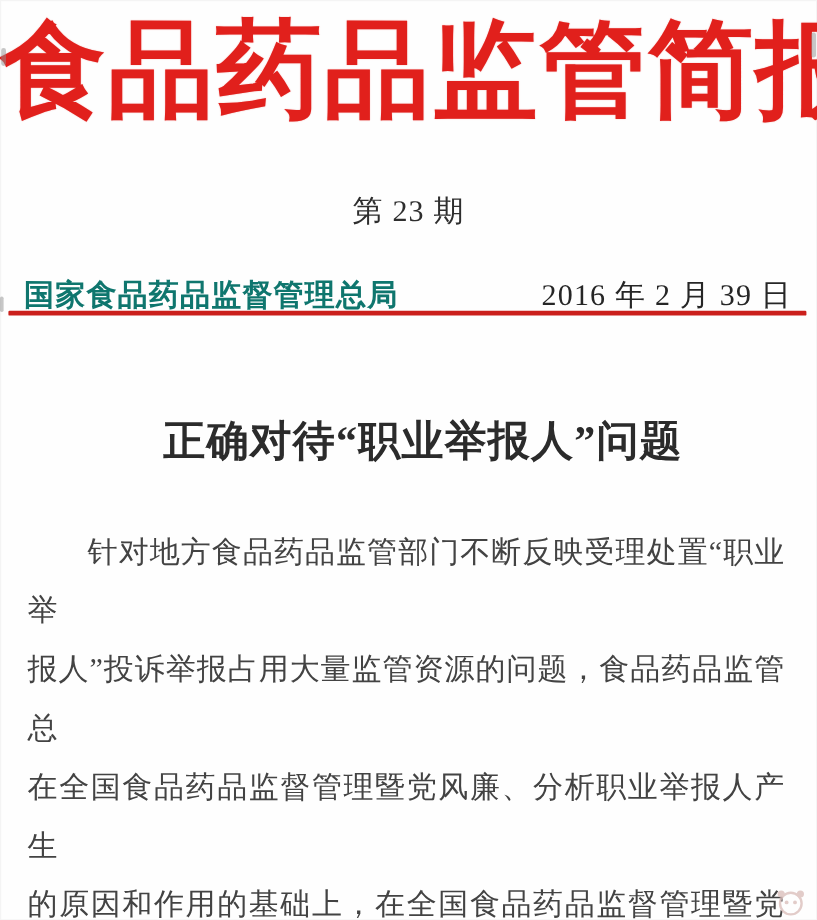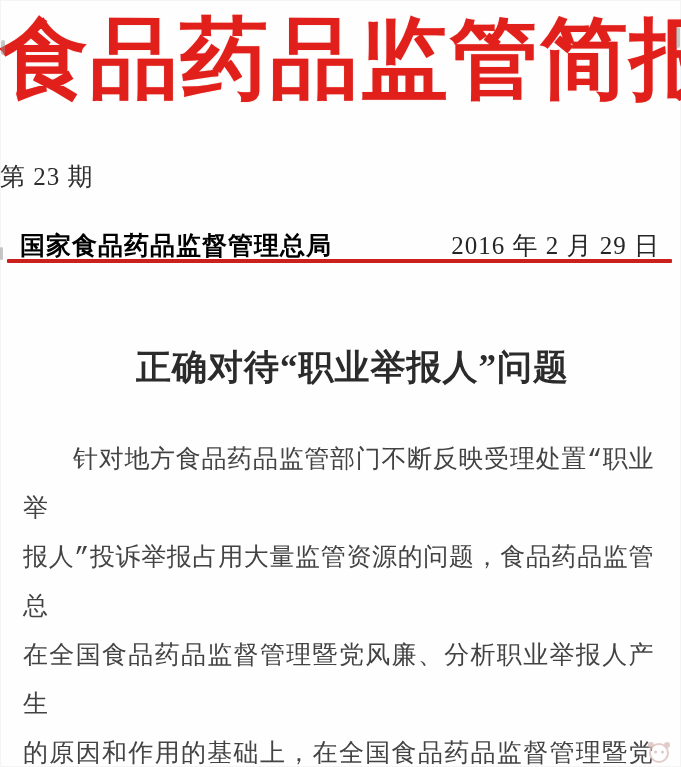--- a/index.html
+++ b/index.html
@@ -30,41 +30,41 @@
     white-space: nowrap;
     text-shadow: 0 0 1px rgba(225,32,28,0.45);
   }
 
   
   .issue-number {
     position: absolute;
     top: 161px;
     left: 0;
     right: 0;
-    text-align: left;
+    text-align: center;
     font-size: 25px;
     line-height: 32px;
     color: #2e2e2e;
     letter-spacing: 1px;
   }
 
   
   .masthead-row {
     position: absolute;
     top: 229px;
     left: 20px;
     right: 21px;
     display: flex;
     justify-content: space-between;
     align-items: baseline;
   }
   .agency {
     font-size: 25px;
     font-weight: 600;
-    color: #000000;
+    color: #0f766e;
     letter-spacing: 1px;
     white-space: nowrap;
   }
   .issue-date {
     font-size: 25px;
     color: #262626;
     letter-spacing: 1px;
     white-space: nowrap;
   }
 
@@ -102,21 +102,20 @@
     left: 23px;
     right: 27px;
     color: #434343;
     font-size: 25px;
     line-height: 49px;
   }
   .body-line {
     text-align: justify;
     text-align-last: justify;
     letter-spacing: 0.5px;
-    font-family: Liberation Mono, monospace;
   }
   .body-line.first { text-indent: 2em; }
 
   
   .watermark {
     position: absolute;
     right: 7px;
     bottom: 3px;
     display: flex;
     align-items: center;
@@ -147,21 +146,21 @@
 <body>
 
 <div class="page">
 
   <h1 class="masthead-title">食品药品监管简报</h1>
 
   <div class="issue-number">第 23 期</div>
 
   <div class="masthead-row">
     <span class="agency">国家食品药品监督管理总局</span>
-    <span class="issue-date">2016 年 2 月 29 日</span>
+    <span class="issue-date">2016 年 2 月 39 日</span>
   </div>
 
   <div class="red-rule"></div>
 
   <h2 class="article-title">正确对待“职业举报人”问题</h2>
 
   <div class="article-body">
     <div class="body-line first">针对地方食品药品监管部门不断反映受理处置“职业举</div>
     <div class="body-line">报人”投诉举报占用大量监管资源的问题，食品药品监管总</div>
     <div class="body-line">在全国食品药品监督管理暨党风廉、分析职业举报人产生</div>

